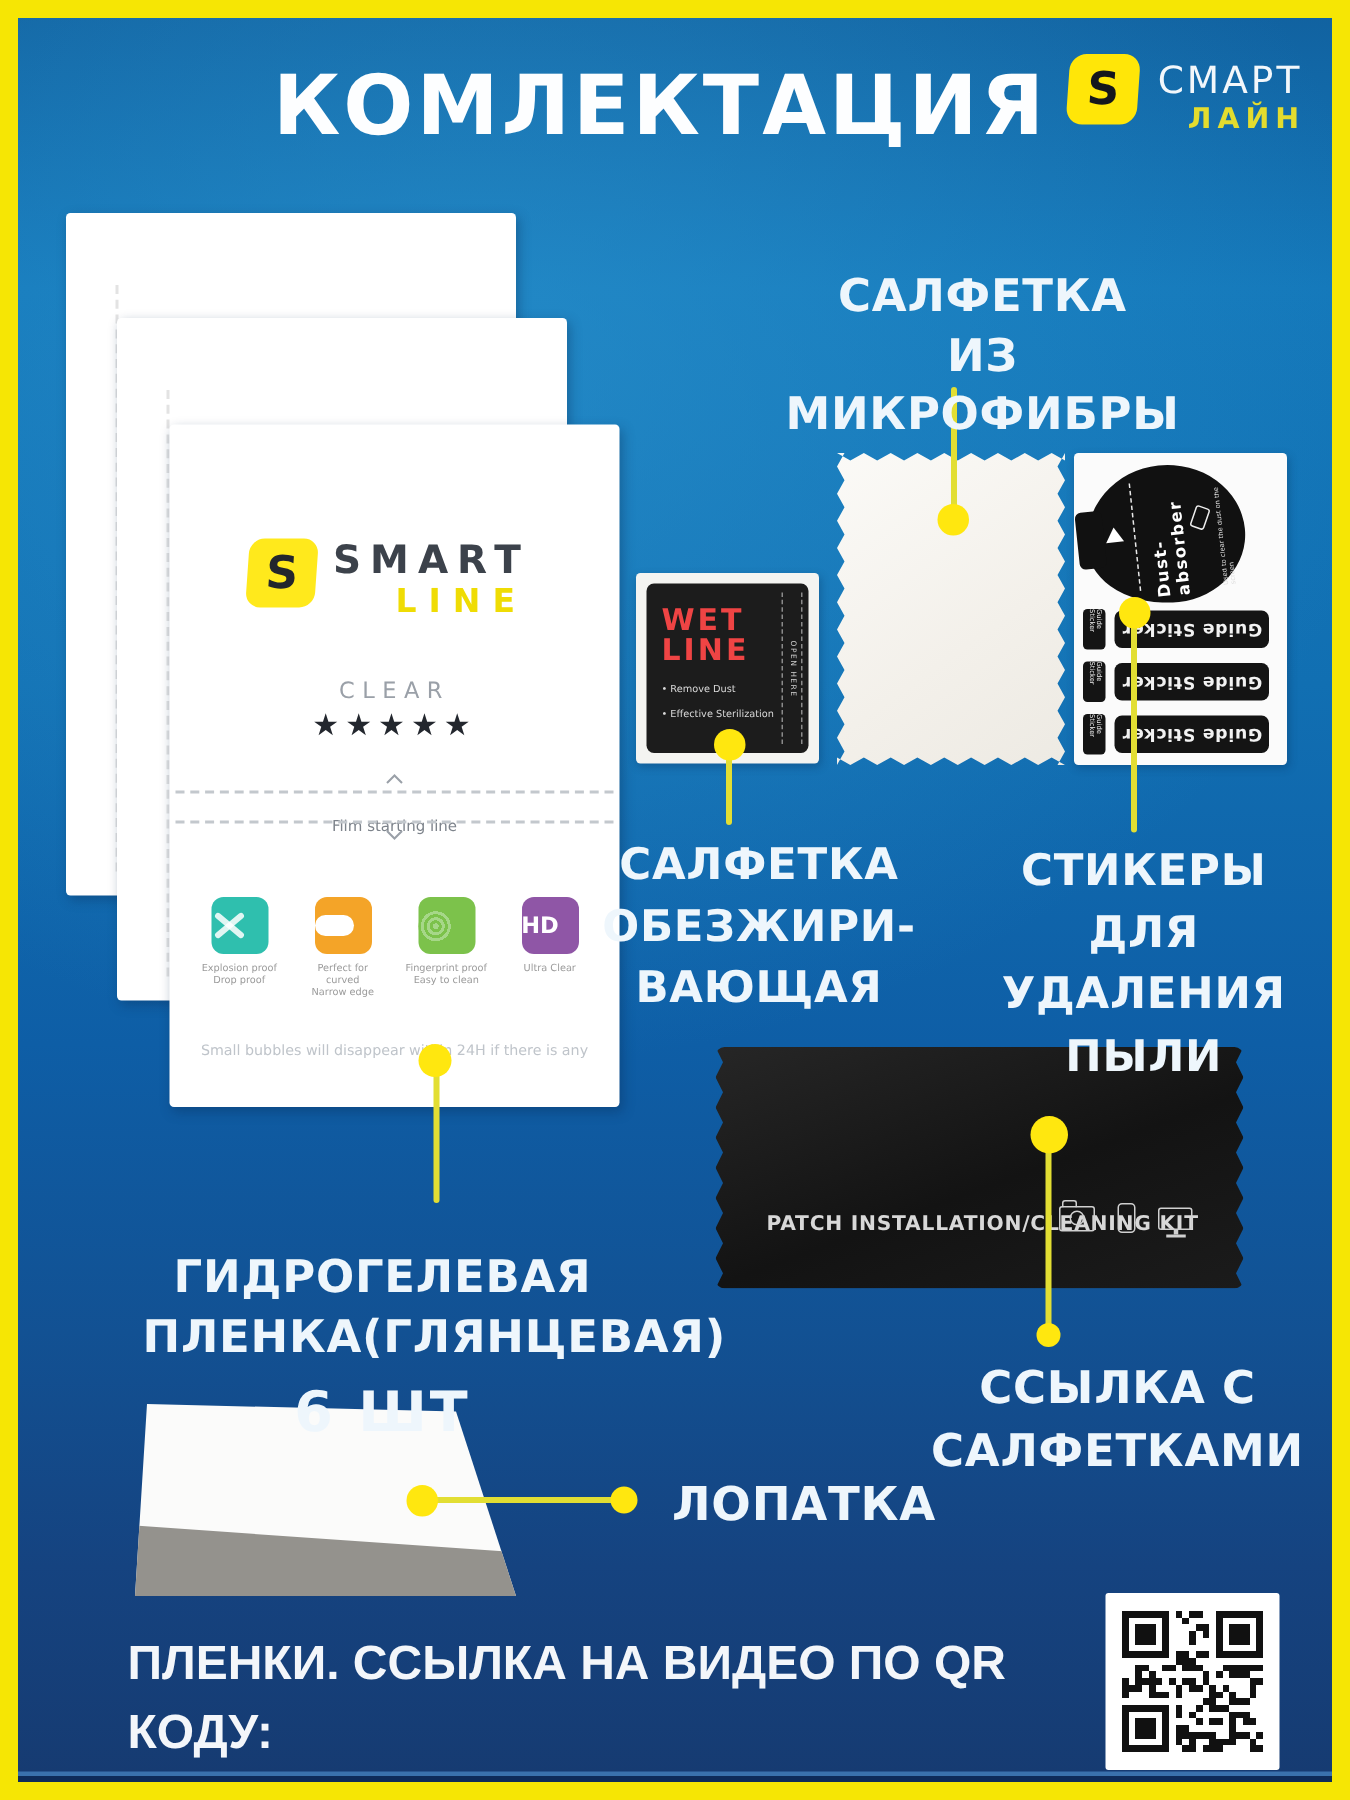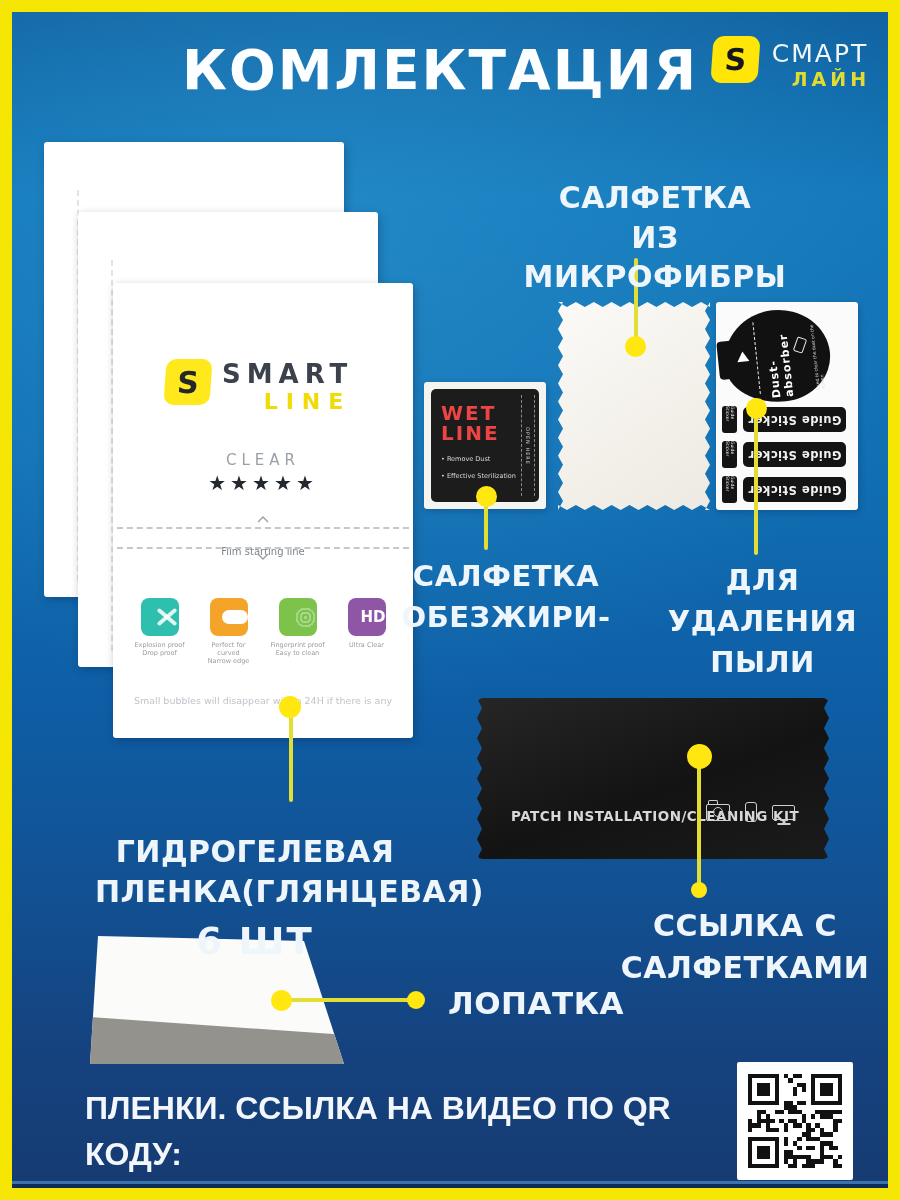--- a/index.html
+++ b/index.html
@@ -40,21 +40,21 @@
   #film-stars { position:absolute; left:0; top:188px; width:100%; text-align:center;
     color:#23272e; font-size:20px; letter-spacing:4px; }
   .fsl-dash { position:absolute; left:4px; right:4px; border-top:2px dashed #c3c8cd; }
   #fsl-text { position:absolute; left:0; top:248px; width:100%; text-align:center;
     color:#7d838b; font-size:10px;margin-top:15px; }
   .chev { position:absolute; left:50%; transform:translateX(-50%); }
   
   #features { position:absolute; left:0; top:315px; width:100%; display:flex; justify-content:center; gap:13px; }
   .feat { width:56px; text-align:center; }
   .tile { width:38px; height:38px; border-radius:8px; margin:0 auto; position:relative;
-    display:flex; align-items:center; justify-content:flex-end;padding-left:12px; }
+    display:flex; align-items:center; justify-content:flex-start; }
   .tile.c1 { background:#2fbfae; } .tile.c2 { background:#f4a428; }
   .tile.c3 { background:#7cc24b; } .tile.c4 { background:#8f56a6; }
   .xbar { position:absolute; width:24px; height:4px; background:rgba(255,255,255,.85); border-radius:2px; }
   .xbar.a { transform:rotate(40deg); } .xbar.b { transform:rotate(-40deg); }
   .pill { width:26px; height:14px; background:#fff; border-radius:8px; }
   .fprint { width:23px; height:23px; border-radius:50%;
     background:repeating-radial-gradient(circle at 50% 50%, #a6d788 0 2px, #7cc24b 2px 4px); }
   .hdtxt { color:#fff; font-size:15px; font-weight:800; }
   .feat .cap { margin-top:5px; font-size:6.5px; line-height:8px; color:#9b9b9b; }
   #bubbles { position:absolute; left:0; top:412px; width:100%; text-align:center;
@@ -319,22 +319,24 @@
   <div class="chline" style="left:281px; top:998px; width:136px;"></div>
   <div class="dot" style="left:407px; top:991px; width:18px; height:18px;"></div>
 
   <div id="lbl-micro" class="lbl">
     <div>САЛФЕТКА</div>
     <div>ИЗ МИКРОФИБРЫ</div>
   </div>
   <div id="lbl-wipe" class="lbl">
     <div>САЛФЕТКА</div>
     <div>ОБЕЗЖИРИ-</div>
+    <div>ВАЮЩАЯ</div>
   </div>
   <div id="lbl-stick" class="lbl">
+    <div>СТИКЕРЫ</div>
     <div>ДЛЯ УДАЛЕНИЯ</div>
     <div>ПЫЛИ</div>
   </div>
   <div id="lbl-film" class="lbl">
     <div>ГИДРОГЕЛЕВАЯ</div>
     <div>ПЛЕНКА(ГЛЯНЦЕВАЯ)</div>
     <span class="qty">6 ШТ</span>
   </div>
   <div id="lbl-env" class="lbl">
     <div>ССЫЛКА С</div>

